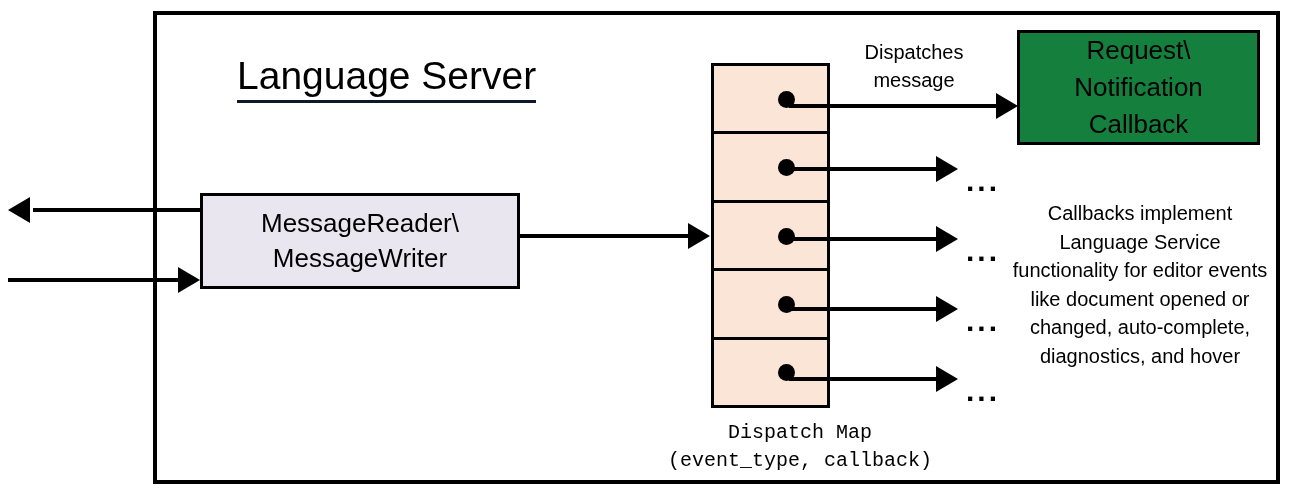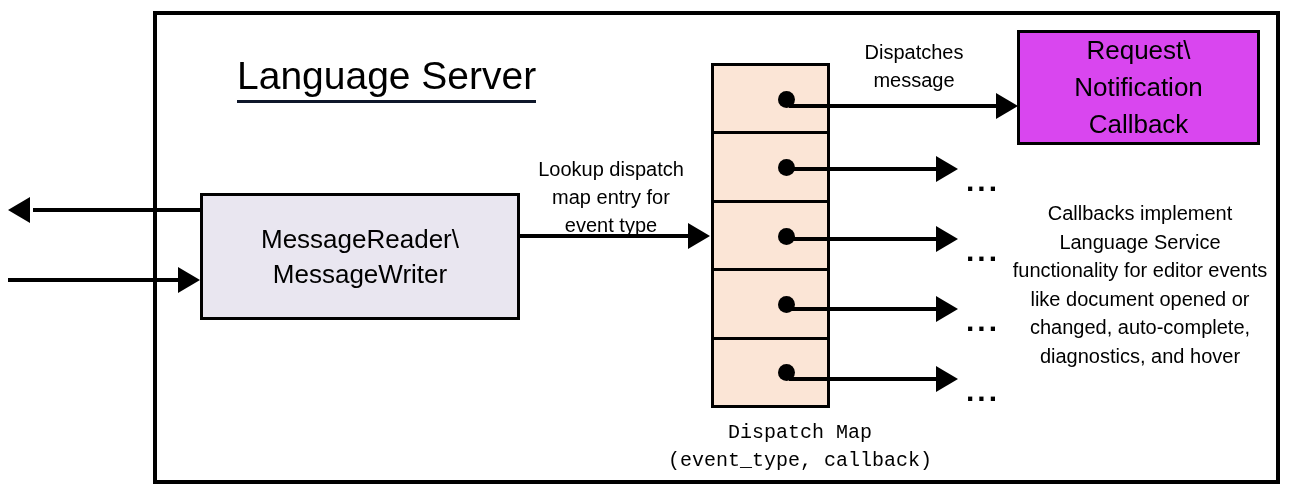--- a/index.html
+++ b/index.html
@@ -49,32 +49,32 @@
     display: flex;
     align-items: center;
     justify-content: center;
     text-align: center;
   }
 
   #message-rw-box {
     left: 200px;
     top: 193px;
     width: 320px;
-    height: 127px;
+    height: 96px;
     background: #E9E6F0;
     font-size: 26px;
     line-height: 35px;
   }
 
   #callback-box {
     left: 1017px;
     top: 30px;
     width: 243px;
     height: 115px;
-    background: #d946ef;
+    background: #15803d;
     font-size: 26px;
     line-height: 37px;
   }
 
   
   .caption {
     position: absolute;
     text-align: center;
     font-size: 19px;
     line-height: 26px;
@@ -206,23 +206,20 @@
   <div class="arrow-right" style="left:178px; top:267px;"></div>
 
 
   <div id="message-rw-box" class="node-box">
     <span style="white-space: pre-line;">MessageReader\
 MessageWriter</span>
   </div>
 
   <div class="hline" style="left:520px; top:234px; width:170px;"></div>
   <div class="arrow-right" style="left:688px; top:223px;"></div>
-  <div id="label-lookup" class="edge-label">Lookup dispatch
-map entry for
-event type</div>
 
   <div id="dispatch-map">
     <div class="map-row">
       <span class="map-dot"></span>
     </div>
     <div class="map-row">
       <span class="map-dot"></span>
     </div>
     <div class="map-row">
       <span class="map-dot"></span>

